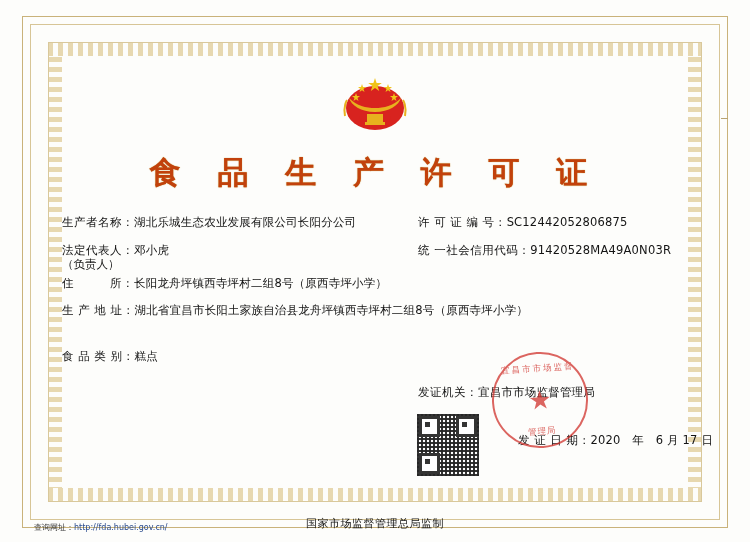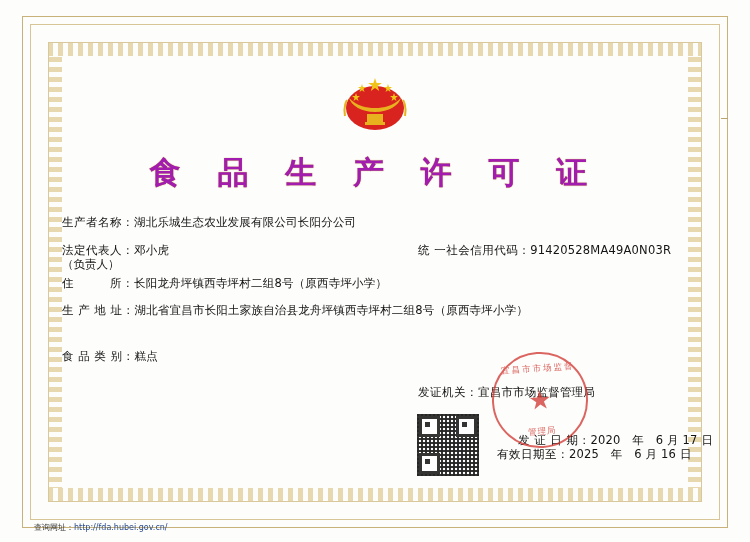--- a/index.html
+++ b/index.html
@@ -70,21 +70,21 @@
   
   .title {
     position: absolute;
     left: 0; top: 152px;
     width: 750px;
     text-align: center;
     font-family: "DejaVu Serif", serif;
     font-size: 31px;
     font-weight: bold;
     letter-spacing: 13px;
-    color: #a21caf;
+    color: #c2410c;
     text-shadow: 0 0 1px #b8891f;
     white-space: nowrap;
   }
 
   
   .field {
     position: absolute;
     font-size: 11.5px;
     font-family: "DejaVu Sans", "Liberation Sans", sans-serif;
     color: #141414;
@@ -256,53 +256,54 @@
   </div>
 
   <div class="field f-prodaddr">
     <span class="lbl">生 产 地 址：</span><span class="val">湖北省宜昌市长阳土家族自治县龙舟坪镇西寺坪村二组8号（原西寺坪小学）</span>
   </div>
 
   <div class="field f-category">
     <span class="lbl">食 品 类 别：</span><span class="val">糕点</span>
   </div>
 
+  <div class="field f-license">
+    <span class="lbl">许 可 证 编 号：</span><span class="val">SC12442052806875</span>
+  </div>
 
   <div class="field f-credit">
     <span class="lbl">统 一社会信用代码：</span><span class="val">91420528MA49A0N03R</span>
   </div>
 
   <div class="field f-issuer">
     <span class="lbl">发证机关：</span><span class="val">宜昌市市场监督管理局</span>
   </div>
 
   <div class="field f-issuedate">
     <span class="lbl">发 证 日 期：</span><span class="val">2020　年　6 月 17 日</span>
   </div>
 
-  <div class="field f-validdate">
-    <span class="lbl">有效日期至：</span><span class="val">2025　年　6 月 16 日</span>
-  </div>
 
   <div class="seal">
     <div class="seal-text-top">宜昌市市场监督</div>
     <div class="seal-star">★</div>
     <div class="seal-text-bottom">管理局</div>
   </div>
 
   <div class="qr">
     <div class="qr-eye tl">
         <div class="qr-eye-inner"></div>
       </div>
     <div class="qr-eye tr">
         <div class="qr-eye-inner"></div>
       </div>
     <div class="qr-eye bl">
         <div class="qr-eye-inner"></div>
       </div>
   </div>
 
+  <div class="footer-center">国家市场监督管理总局监制</div>
 
   <div class="footer-query">
     <span>查询网址：</span><a href="#">http://fda.hubei.gov.cn/</a>
   </div>
 
 </div>
 
 </body></html>

